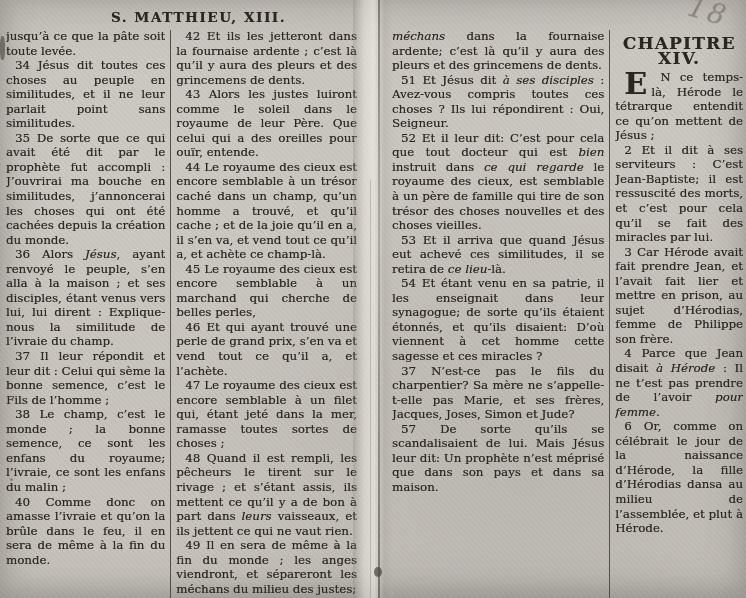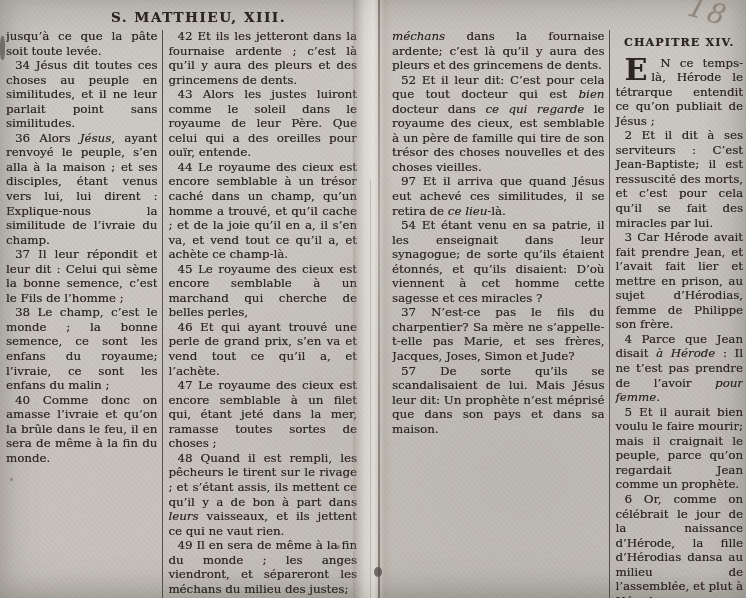--- a/index.html
+++ b/index.html
@@ -38,21 +38,21 @@
     font-size: 11.8px; line-height: 14.55px;
     text-shadow: 0.2px 0.2px 0.35px rgba(43,38,32,0.55);
   }
   .col-rule {
     flex: 0 0 1px; width: 1px; margin: 1px 5px 0 5px;
     background: linear-gradient(180deg, var(--divider,#514c45) 0%, #5a554d 60%, var(--divider,#514c45) 100%);
   }
   .column p.verse { margin: 0; text-indent: 9px; }
   .column p.continuation { text-indent: 0; }
   .chapter-heading {
-    text-align: center; font-weight: bold; font-size: 11px;
+    text-align: center; font-weight: bold; font-size: 17px;
     letter-spacing: 1.2px; margin: 7px 0 5px 0; text-indent: 0;
   }
   .dropcap {
     float: left; font-size: 30px; line-height: 25px; font-weight: bold;
     padding: 1px 4px 0 0;
   }
   .column i { font-style: italic; }
   .gutter {
     position: absolute; left: 353px; top: 0; width: 40px; height: 598px;
     background: linear-gradient(90deg,
@@ -85,20 +85,21 @@
 <body>
 
 <div class="scan" style="--paper: #c7c3bc; --ink: #2b2620; --divider: #514c45; --pencil: #7f766a;">
 
   <div class="page page-left">
     <div class="running-head">S. MATTHIEU, XIII.</div>
     <div class="columns">
       <div class="column">
           <p class="verse continuation"><span>jusqu’à ce que la pâte soit toute levée.</span></p>
           <p class="verse"><span>34 Jésus dit toutes ces choses au peuple en similitudes, et il ne leur parlait point sans similitudes.</span></p>
+          <p class="verse"><span>35 De sorte que ce qui avait été dit par le prophète fut accompli : J’ouvrirai ma bouche en similitudes, j’annoncerai les choses qui ont été cachées depuis la création du monde.</span></p>
           <p class="verse"><span>36 Alors </span><i>Jésus</i><span>, ayant renvoyé le peuple, s’en alla à la maison ; et ses disciples, étant venus vers lui, lui dirent : Explique-nous la similitude de l’ivraie du champ.</span></p>
           <p class="verse"><span>37 Il leur répondit et leur dit : Celui qui sème la bonne semence, c’est le Fils de l’homme ;</span></p>
           <p class="verse"><span>38 Le champ, c’est le monde ; la bonne semence, ce sont les enfans du royaume; l’ivraie, ce sont les enfans du malin ;</span></p>
           <p class="verse"><span>40 Comme donc on amasse l’ivraie et qu’on la brûle dans le feu, il en sera de même à la fin du monde.</span></p>
         </div>
       <div class="col-rule"></div>
       <div class="column">
           <p class="verse"><span>42 Et ils les jetteront dans la fournaise ardente ; c’est là qu’il y aura des pleurs et des grincemens de dents.</span></p>
           <p class="verse"><span>43 Alors les justes luiront comme le soleil dans le royaume de leur Père. Que celui qui a des oreilles pour ouïr, entende.</span></p>
           <p class="verse"><span>44 Le royaume des cieux est encore semblable à un trésor caché dans un champ, qu’un homme a trouvé, et qu’il cache ; et de la joie qu’il en a, il s’en va, et vend tout ce qu’il a, et achète ce champ-là.</span></p>
@@ -114,34 +115,34 @@
 
   <div class="gutter">
     <div class="gutter-crease"></div>
     <div class="gutter-crease-2"></div>
   </div>
 
   <div class="page page-right">
     <div class="columns">
       <div class="column">
           <p class="verse continuation"><i>méchans</i><span> dans la fournaise ardente; c’est là qu’il y aura des pleurs et des grincemens de dents.</span></p>
-          <p class="verse"><span>52 Et il leur dit: C’est pour cela que tout docteur qui est </span><i>bien</i><span> docteur dans </span><i>ce qui regarde</i><span> le royaume des cieux, est semblable à un père de famille qui tire de son trésor des choses nouvelles et des choses vieilles.</span></p>
-          <p class="verse"><span>97 Et il arriva que quand Jésus eut achevé ces similitudes, il se retira de </span><i>ce lieu</i><span>-là.</span></p>
+          <p class="verse"><span>51 Et Jésus dit </span><i>à ses disciples</i><span> : Avez-vous compris toutes ces choses ? Ils lui répondirent : Oui, Seigneur.</span></p>
+          <p class="verse"><span>52 Et il leur dit: C’est pour cela que tout docteur qui est </span><i>bien</i><span> instruit dans </span><i>ce qui regarde</i><span> le royaume des cieux, est semblable à un père de famille qui tire de son trésor des choses nouvelles et des choses vieilles.</span></p>
+          <p class="verse"><span>53 Et il arriva que quand Jésus eut achevé ces similitudes, il se retira de </span><i>ce lieu</i><span>-là.</span></p>
           <p class="verse"><span>54 Et étant venu en sa patrie, il les enseignait dans leur synagogue; de sorte qu’ils étaient étonnés, et qu’ils disaient: D’où viennent à cet homme cette sagesse et ces miracles ?</span></p>
           <p class="verse"><span>37 N’est-ce pas le fils du charpentier? Sa mère ne s’appelle-t-elle pas Marie, et ses frères, Jacques, Joses, Simon et Jude?</span></p>
           <p class="verse"><span>57 De sorte qu’ils se scandalisaient de lui. Mais Jésus leur dit: Un prophète n’est méprisé que dans son pays et dans sa maison.</span></p>
         </div>
       <div class="col-rule"></div>
       <div class="column">
           <div class="chapter-heading">CHAPITRE XIV.</div>
-          <p class="verse"><span class="dropcap">E</span><span>N ce temps-là, Hérode le tétrarque entendit ce qu’on publiait de Jésus ;</span></p>
+          <p class="verse"><span class="dropcap">E</span><span>N ce temps-là, Hérode le tétrarque entendit ce qu’on mettent de Jésus ;</span></p>
           <p class="verse"><span>2 Et il dit à ses serviteurs : C’est Jean-Baptiste; il est ressuscité des morts, et c’est pour cela qu’il se fait des miracles par lui.</span></p>
           <p class="verse"><span>3 Car Hérode avait fait prendre Jean, et l’avait fait lier et mettre en prison, au sujet d’Hérodias, femme de Philippe son frère.</span></p>
           <p class="verse"><span>4 Parce que Jean disait </span><i>à Hérode</i><span> : Il ne t’est pas prendre de l’avoir </span><i>pour femme</i><span>.</span></p>
-          <p class="verse"><span>5 Et il aurait bien voulu le faire mourir; mais il craignait le peuple, parce qu’on regardait Jean comme un prophète.</span></p>
           <p class="verse"><span>6 Or, comme on célébrait le jour de la naissance d’Hérode, la fille d’Hérodias dansa au milieu de l’assemblée, et plut à Hérode.</span></p>
         </div>
     </div>
   </div>
 
   <div class="pencil-note">18</div>
 
   <div class="speck speck-1"></div>
   <div class="speck speck-2"></div>
   <div class="speck speck-3"></div>

